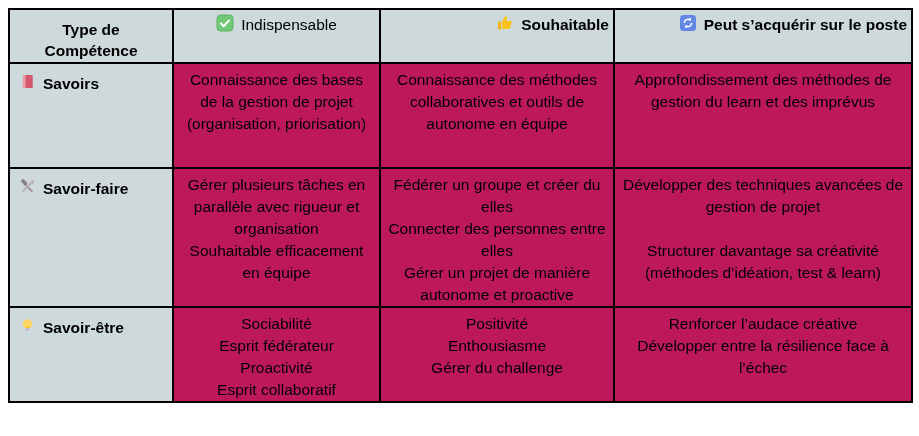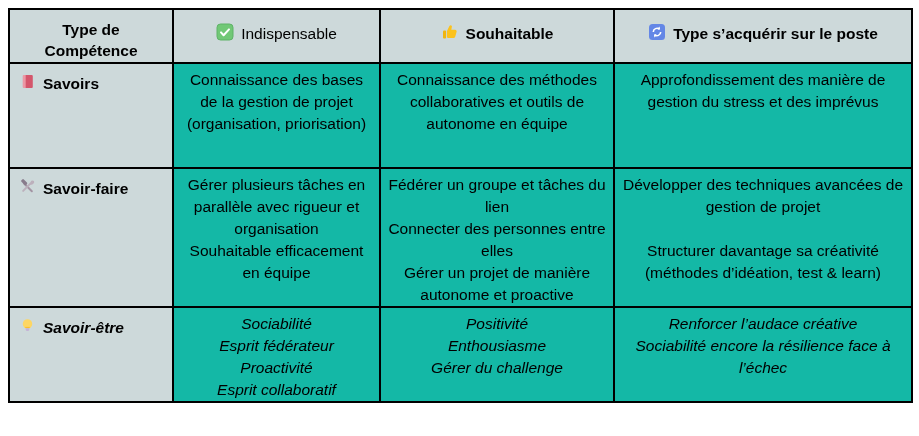--- a/index.html
+++ b/index.html
@@ -27,52 +27,52 @@
     overflow: hidden;
   }
   col.c1 { width: 164px; }
   col.c2 { width: 207px; }
   col.c3 { width: 234px; }
   col.c4 { width: 298px; }
 
   tr.hdr-row   { height: 44px; }
   tr.row-sav   { height: 105px; }
   tr.row-sf    { height: 131px; }
-  tr.row-se    { height: 88px; font-style: italic; }
+  tr.row-se    { height: 88px; }
 
   .hdr-cell {
     background: #cdd9da;
     vertical-align: top;
     text-align: center;
     font-size: 15.5px;
-    padding: 13px 4px 0 4px;
+    padding: 4px 4px 0 4px;
     font-weight: normal;
   }
   .corner-cell {
     background: #cdd9da;
     vertical-align: top;
     text-align: center;
     font-size: 15.5px;
     font-weight: bold;
     line-height: 21px;
     padding-top: 9px;
     white-space: pre-line;
   }
-  .bold { font-weight: bold; }
+  .bold { font-weight: bold; text-align: right; }
 
   .label-cell {
     background: #cdd9da;
     vertical-align: top;
     text-align: left;
     font-size: 15.5px;
     font-weight: bold;
     padding: 9px 4px 0 9px;
   }
   .data-cell {
-    background: #14b8a6;
+    background: #be185d;
     vertical-align: top;
     text-align: center;
     font-size: 15.5px;
     line-height: 22px;
     padding: 5px 6px 0 6px;
     white-space: pre-line;
   }
   .icon {
     display: inline-block;
     vertical-align: -3px;
@@ -133,59 +133,59 @@
         <span class="hdr-inner">
           <span class="icon">
             <svg width="18" height="18" viewBox="0 0 18 18">
               <rect x="1" y="1" width="16" height="16" rx="3.5" fill="#6487e6"></rect>
               <path d="M5.3 9a3.7 3.7 0 0 1 6.2-2.7" stroke="#ffffff" stroke-width="1.6" fill="none"></path>
               <path d="M12.7 9a3.7 3.7 0 0 1-6.2 2.7" stroke="#ffffff" stroke-width="1.6" fill="none"></path>
               <path d="M11.6 3.4l.4 3.1-3-.5z" fill="#ffffff"></path>
               <path d="M6.4 14.6L6 11.5l3 .5z" fill="#ffffff"></path>
             </svg>
           </span>
-          <span>Type s’acquérir sur le poste</span>
+          <span>Peut s’acquérir sur le poste</span>
         </span>
       </th>
     </tr>
 
     <tr class="row-sav">
       <td class="label-cell">
         <span class="label-inner">
           <span class="icon">
             <svg width="17" height="17" viewBox="0 0 18 18">
               <path d="M5.2 2.2h8.3a1.1 1.1 0 0 1 1.1 1.1v11.4a1.1 1.1 0 0 1-1.1 1.1H5.2z" fill="#d4566b"></path>
               <path d="M5.2 2.2h1.9v13.6H5.2A1.3 1.3 0 0 1 3.9 14.5V3.5a1.3 1.3 0 0 1 1.3-1.3z" fill="#ec97a4"></path>
             </svg>
           </span>
           <span>Savoirs</span>
         </span>
       </td>
       <td class="data-cell">Connaissance des bases de la gestion de projet (organisation, priorisation)</td>
       <td class="data-cell">Connaissance des méthodes collaboratives et outils de autonome en équipe</td>
-      <td class="data-cell">Approfondissement des manière de gestion du stress et des imprévus</td>
+      <td class="data-cell">Approfondissement des méthodes de gestion du learn et des imprévus</td>
     </tr>
 
     <tr class="row-sf">
       <td class="label-cell">
         <span class="label-inner">
           <span class="icon">
             <svg width="17" height="17" viewBox="0 0 18 18">
               <line x1="5.4" y1="5.8" x2="13.6" y2="14" stroke="#a394a3" stroke-width="2.1" stroke-linecap="round"></line>
               <rect x="2" y="2.6" width="7" height="3.6" rx="1.2" fill="#887c8c" transform="rotate(45 5.5 4.4)"></rect>
               <line x1="12.8" y1="5.2" x2="4.4" y2="13.6" stroke="#bcb0bc" stroke-width="2.1" stroke-linecap="round"></line>
               <path d="M15.9 3.1a3 3 0 0 1-4.5 3.5l1.4-1.6-.3-1.7 1.7-.6z" fill="#bcb0bc"></path>
             </svg>
           </span>
           <span>Savoir-faire</span>
         </span>
       </td>
       <td class="data-cell">Gérer plusieurs tâches en parallèle avec rigueur et organisation
 Souhaitable efficacement en équipe</td>
-      <td class="data-cell">Fédérer un groupe et tâches du lien
+      <td class="data-cell">Fédérer un groupe et créer du elles
 Connecter des personnes entre elles
 Gérer un projet de manière autonome et proactive</td>
       <td class="data-cell">Développer des techniques avancées de gestion de projet
 
 Structurer davantage sa créativité (méthodes d’idéation, test &amp; learn)</td>
     </tr>
 
     <tr class="row-se">
       <td class="label-cell">
         <span class="label-inner">
@@ -200,17 +200,17 @@
         </span>
       </td>
       <td class="data-cell">Sociabilité
 Esprit fédérateur
 Proactivité
 Esprit collaboratif</td>
       <td class="data-cell">Positivité
 Enthousiasme
 Gérer du challenge</td>
       <td class="data-cell">Renforcer l’audace créative
-Sociabilité encore la résilience face à l’échec</td>
+Développer entre la résilience face à l’échec</td>
     </tr>
   </tbody>
     </table>
 </div>
 
 </body></html>

